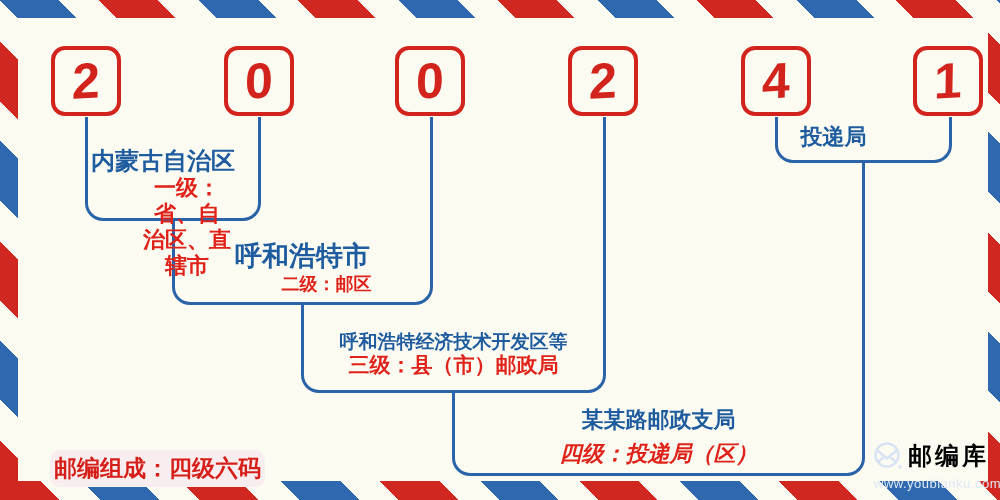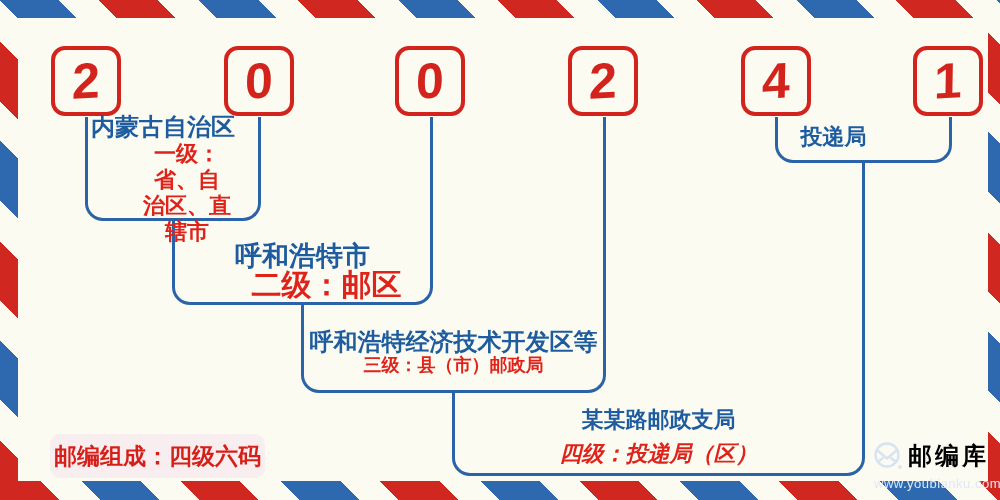--- a/index.html
+++ b/index.html
@@ -19,36 +19,36 @@
     transform:rotate(-3deg) skewX(-4deg);line-height:1;}
   
   .bracket{position:absolute;box-sizing:border-box;
     border-left:3px solid #2a63a8;border-right:3px solid #2a63a8;
     border-bottom:3px solid #2a63a8;border-radius:0 0 18px 18px;}
   .stub{position:absolute;width:3px;background:#2a63a8;}
   
   .ann{position:absolute;text-align:center;}
   .t-blue{color:#1e5c9f;font-weight:bold;}
   .t-red{color:#e0231a;font-weight:bold;}
-  .ann1{left:67px;top:94px;width:156px;}
+  .ann1{left:67px;top:128px;width:156px;}
   .ann1 .t-blue{font-size:24px;line-height:29px;}
   .ann1 .t-red{font-size:22px;line-height:26px;margin-left:48px;}
   .ann2{left:154px;top:223px;width:261px;}
   .ann2 .t-blue{font-size:27px;line-height:30px;}
-  .ann2 .t-red{font-size:30px;line-height:27px;margin-left:48px;}
+  .ann2 .t-red{font-size:18px;line-height:27px;margin-left:48px;}
   .ann3{left:283px;top:313px;width:305px;}
-  .ann3 .t-blue{font-size:24px;line-height:22px;}
-  .ann3 .t-red{font-size:18px;line-height:24px;}
+  .ann3 .t-blue{font-size:19px;line-height:22px;}
+  .ann3 .t-red{font-size:21px;line-height:24px;}
   .ann4{left:434px;top:390px;width:413px;}
   .ann4 .t-blue{font-size:22px;line-height:24px;}
   .ann4 .t-red{font-size:22px;line-height:24px;margin-top:10px;font-style:italic;}
   .ann5{left:712px;top:106px;width:207px;}
   .ann5 .t-blue{font-size:22px;line-height:26px;}
   
-  .badge{position:absolute;left:32px;top:416px;width:215px;height:44px;
+  .badge{position:absolute;left:32px;top:432px;width:215px;height:37px;
     background:#f8edef;border-radius:10px;display:flex;
     align-items:center;justify-content:center;}
   .badge span{color:#d61f18;font-weight:bold;font-size:23px;}
   
   .wm{position:absolute;left:856px;top:422px;width:130px;}
   .wm-row{display:flex;align-items:center;}
   .wm-brand{color:#000000;font-weight:bold;font-size:24px;
     letter-spacing:3px;margin-left:6px;white-space:nowrap;}
   .wm-url{color:#dee8f6;font-size:13px;letter-spacing:0.5px;
     margin-top:4px;white-space:nowrap;}

